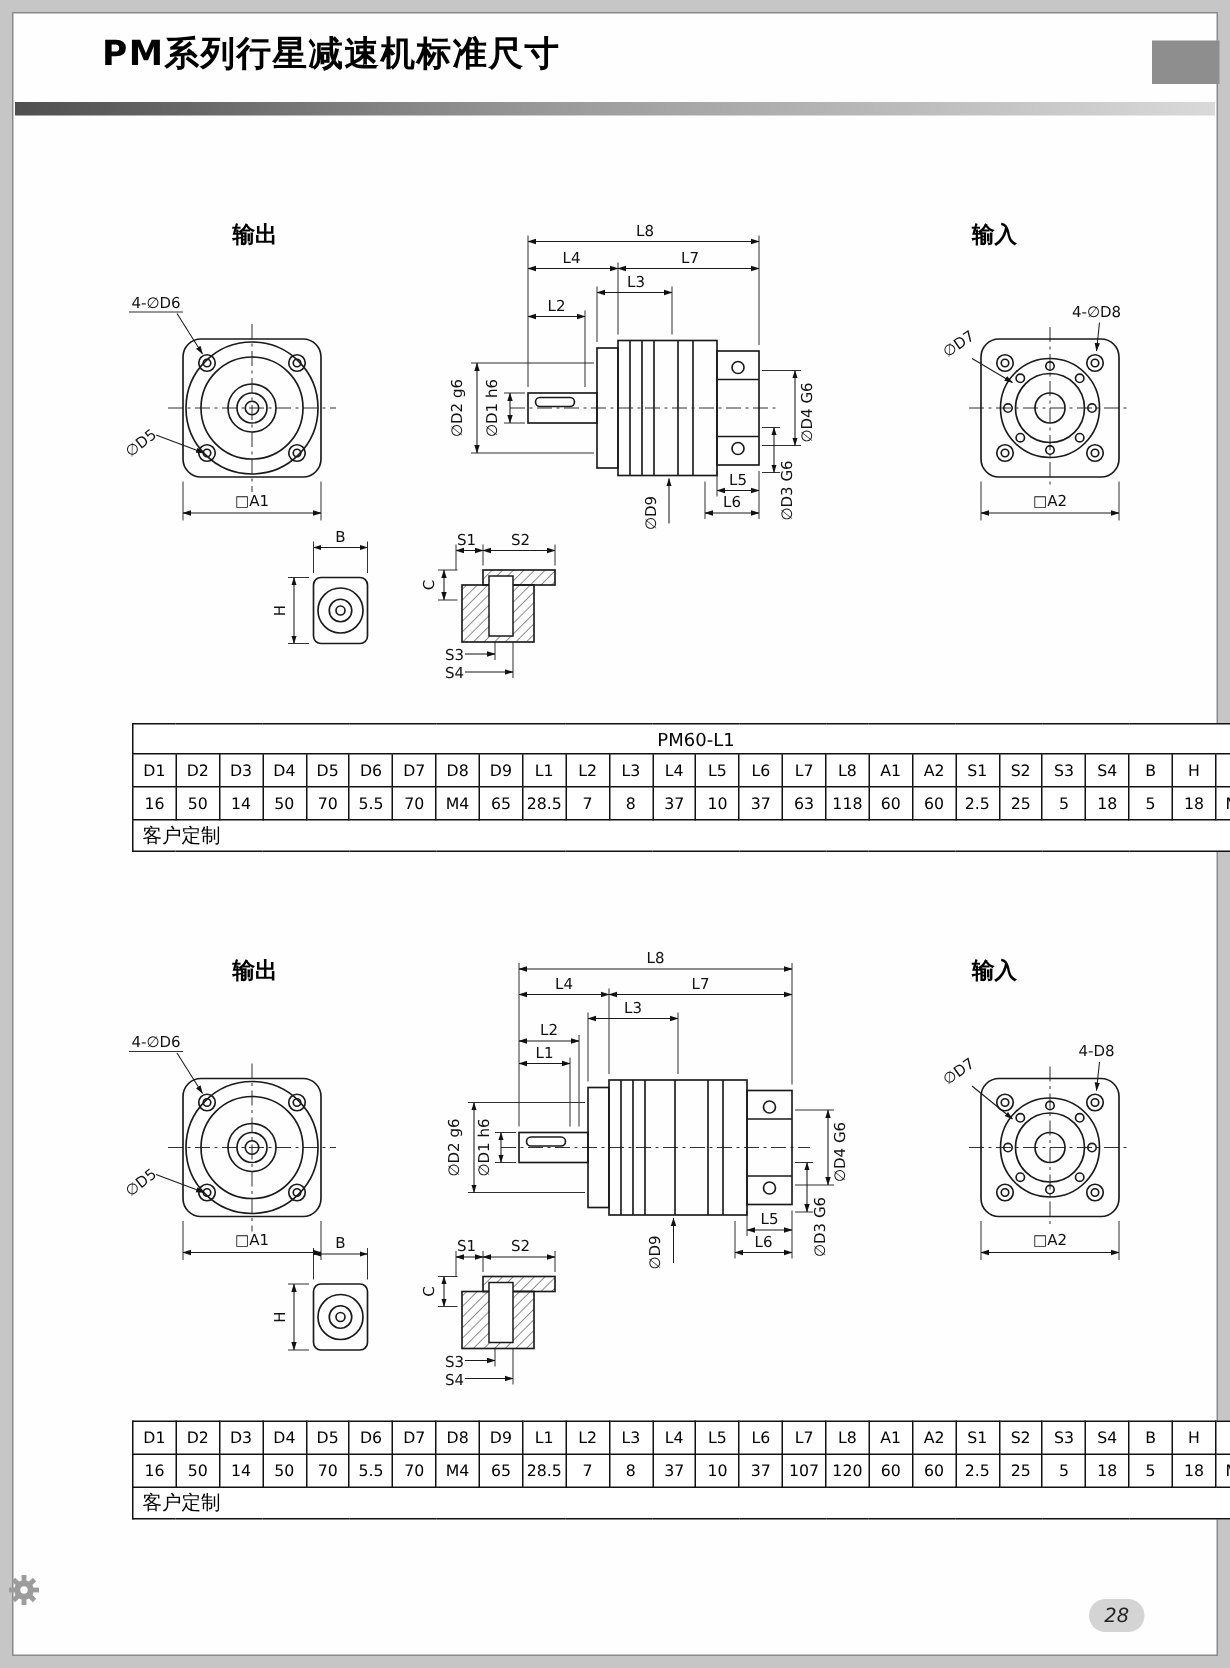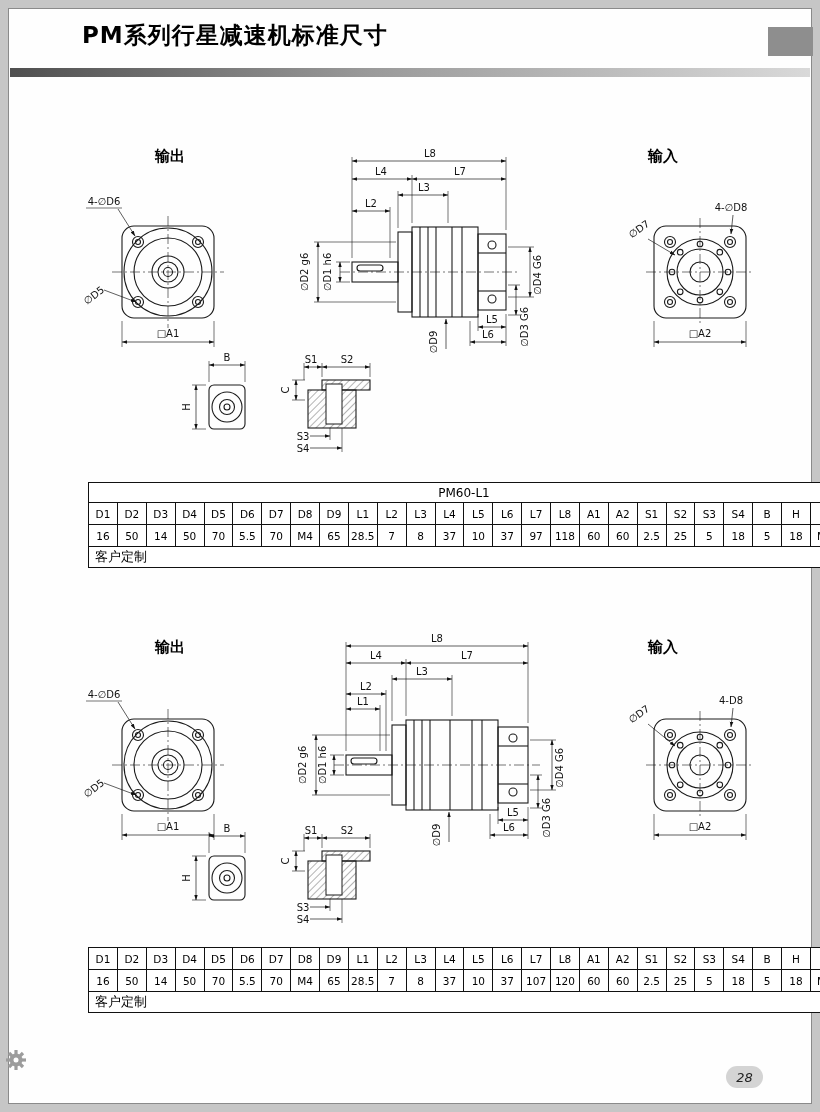--- a/index.html
+++ b/index.html
@@ -1,18 +1,18 @@
 <!DOCTYPE html>
 <html><head>
 <meta charset="utf-8">
 <style>
   html,body{margin:0;padding:0;}
   #root{position:relative;width:820px;height:1112px;background:#c6c6c6;font-family:"DejaVu Sans",sans-serif;overflow:hidden;}
   .page{position:absolute;left:8px;top:8px;right:8px;bottom:8px;background:#fefefe;border:1px solid #8a8a8a;}
-  .title{position:absolute;left:82px;top:20px;font-size:23px;font-weight:bold;color:#000;letter-spacing:1px;white-space:nowrap;}
+  .title{position:absolute;left:68px;top:20px;font-size:23px;font-weight:bold;color:#000;letter-spacing:1px;white-space:nowrap;}
   .accent-block{position:absolute;left:768px;top:27px;width:45px;height:29px;background:#8e8e8e;}
   .hdr-bar{position:absolute;left:10px;right:10px;top:68px;height:9px;background:linear-gradient(to right,#4f4f4f 0%,#9a9a9a 45%,#d9d9d9 100%);}
   .drw{position:absolute;left:0;width:820px;}
   svg text{font-family:"DejaVu Sans",sans-serif;}
   .td{font-size:10px;fill:#111;text-anchor:middle;}
   .tb{font-size:15px;font-weight:bold;fill:#000;text-anchor:middle;}
   .ln{fill:none;stroke:#1a1a1a;stroke-width:1.1;}
   .lns{stroke:#1a1a1a;stroke-width:1.1;}
   .cl{fill:none;stroke:#1a1a1a;stroke-width:0.6;stroke-dasharray:10 3 2 3;}
   .ext{stroke:#1a1a1a;stroke-width:0.6;}
@@ -256,21 +256,21 @@
           <td>5.5</td>
           <td>70</td>
           <td>M4</td>
           <td>65</td>
           <td>28.5</td>
           <td>7</td>
           <td>8</td>
           <td>37</td>
           <td>10</td>
           <td>37</td>
-          <td>97</td>
+          <td>63</td>
           <td>118</td>
           <td>60</td>
           <td>60</td>
           <td>2.5</td>
           <td>25</td>
           <td>5</td>
           <td>18</td>
           <td>5</td>
           <td>18</td>
           <td>M5</td>

